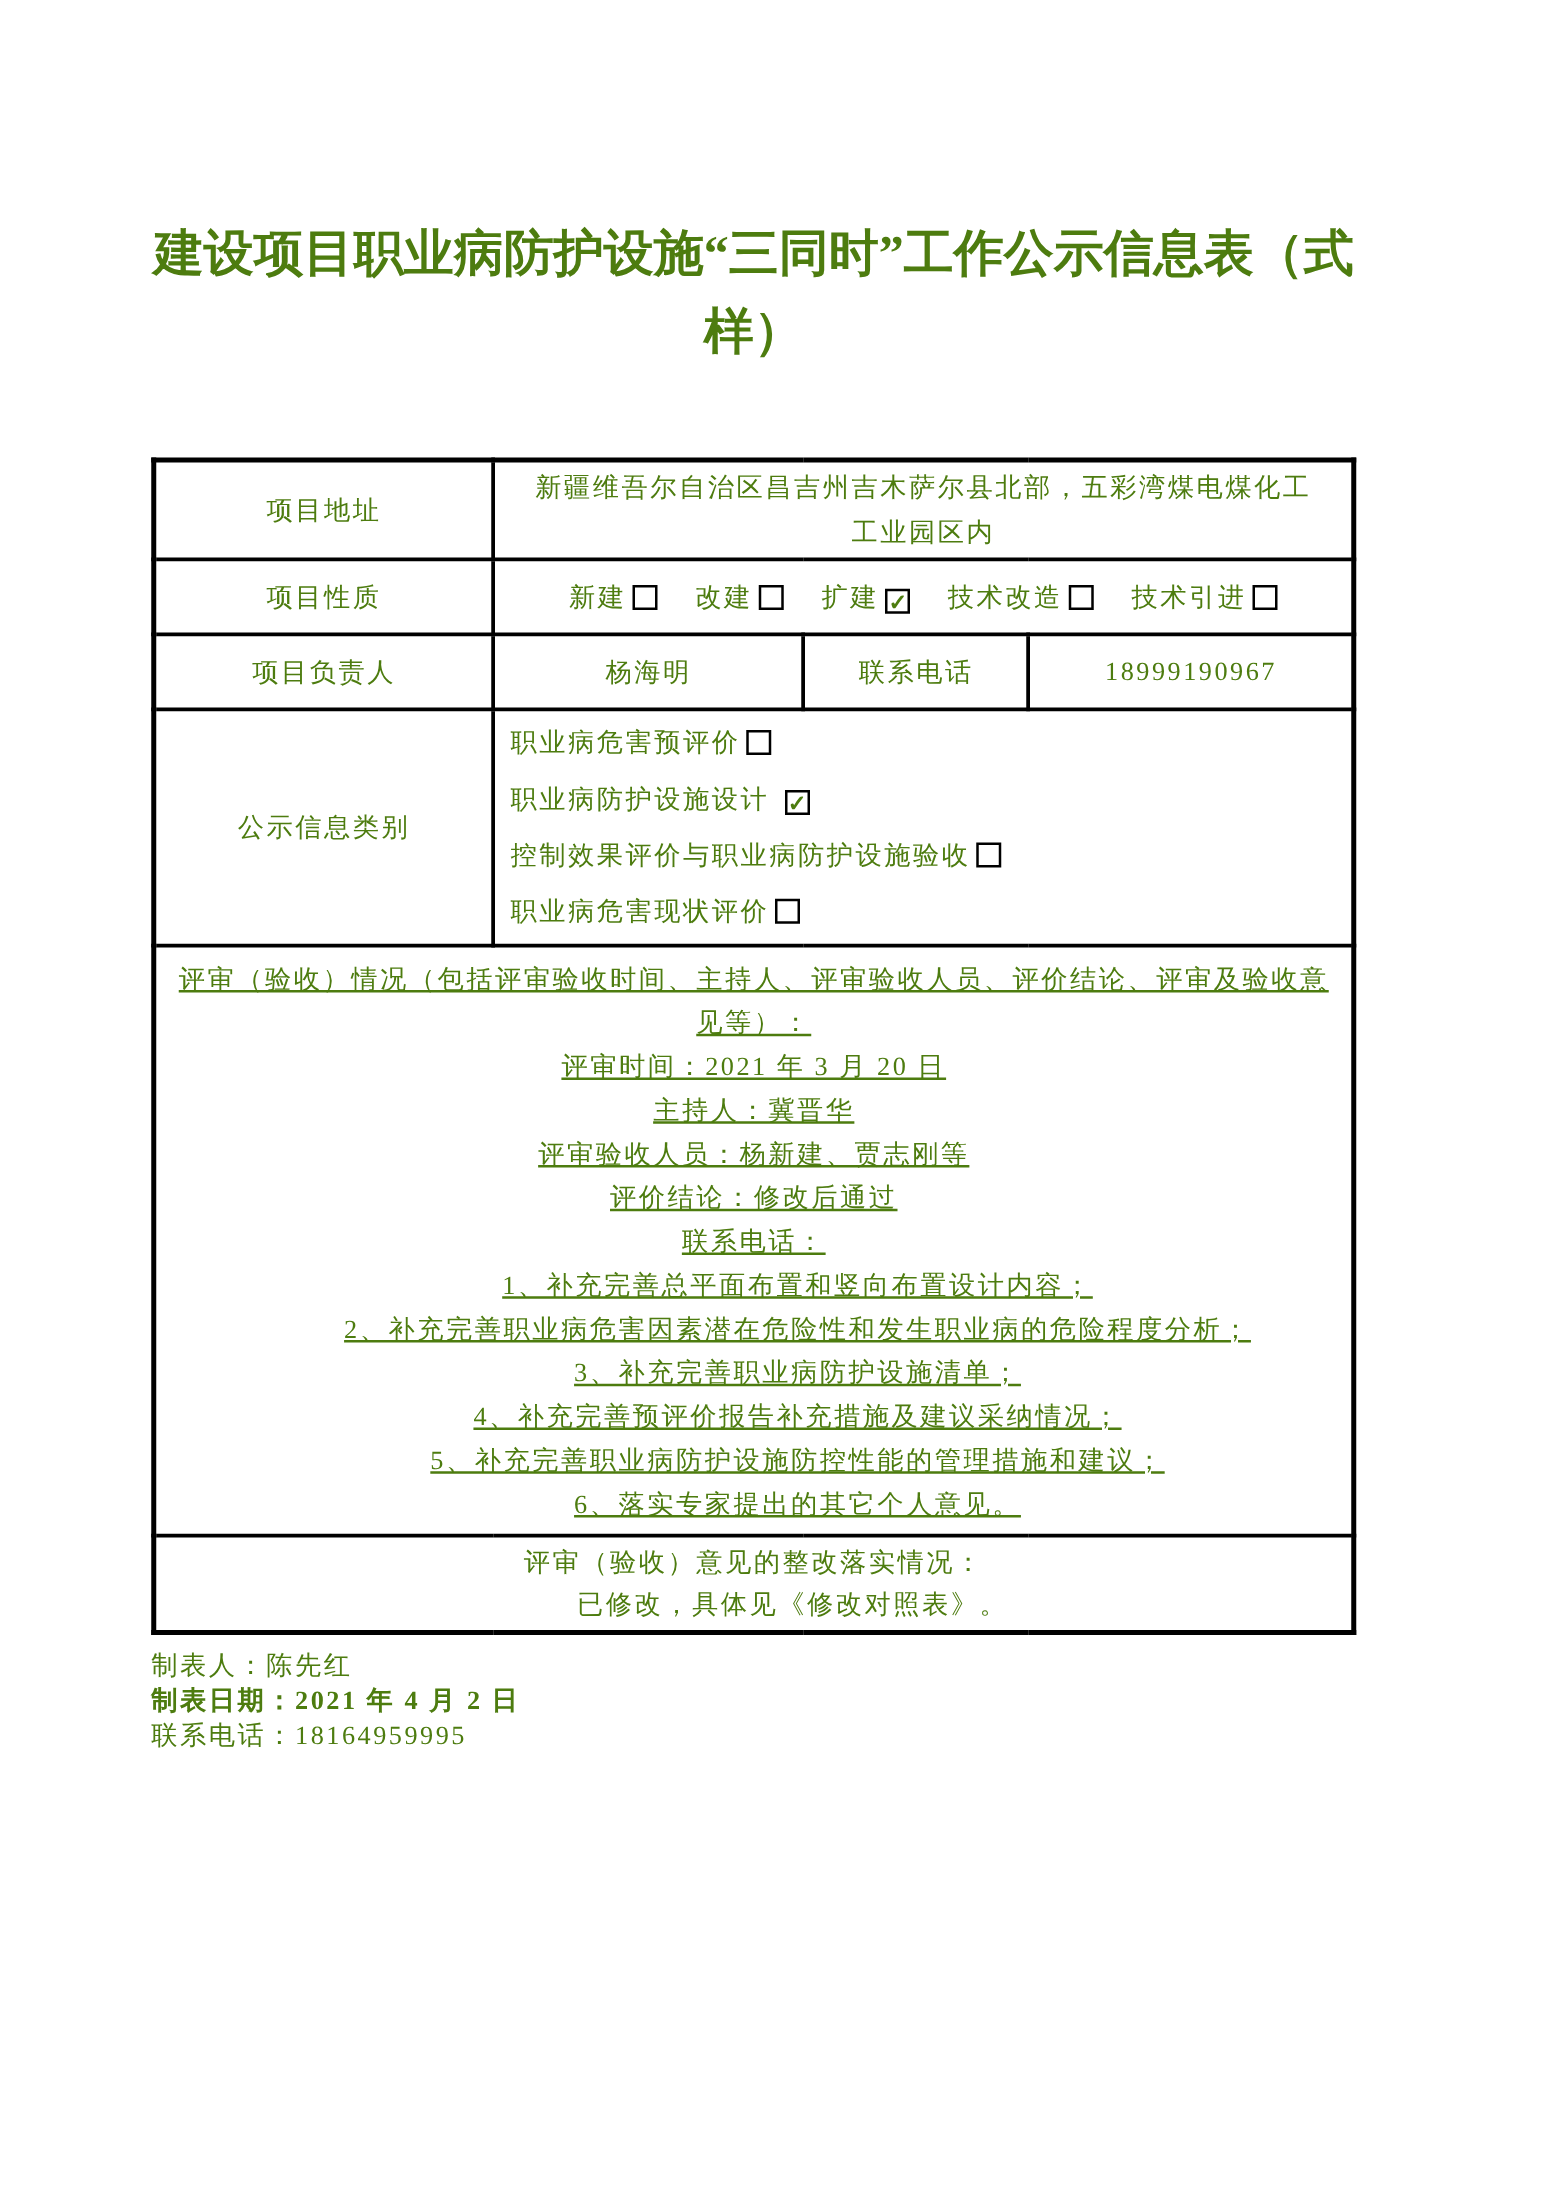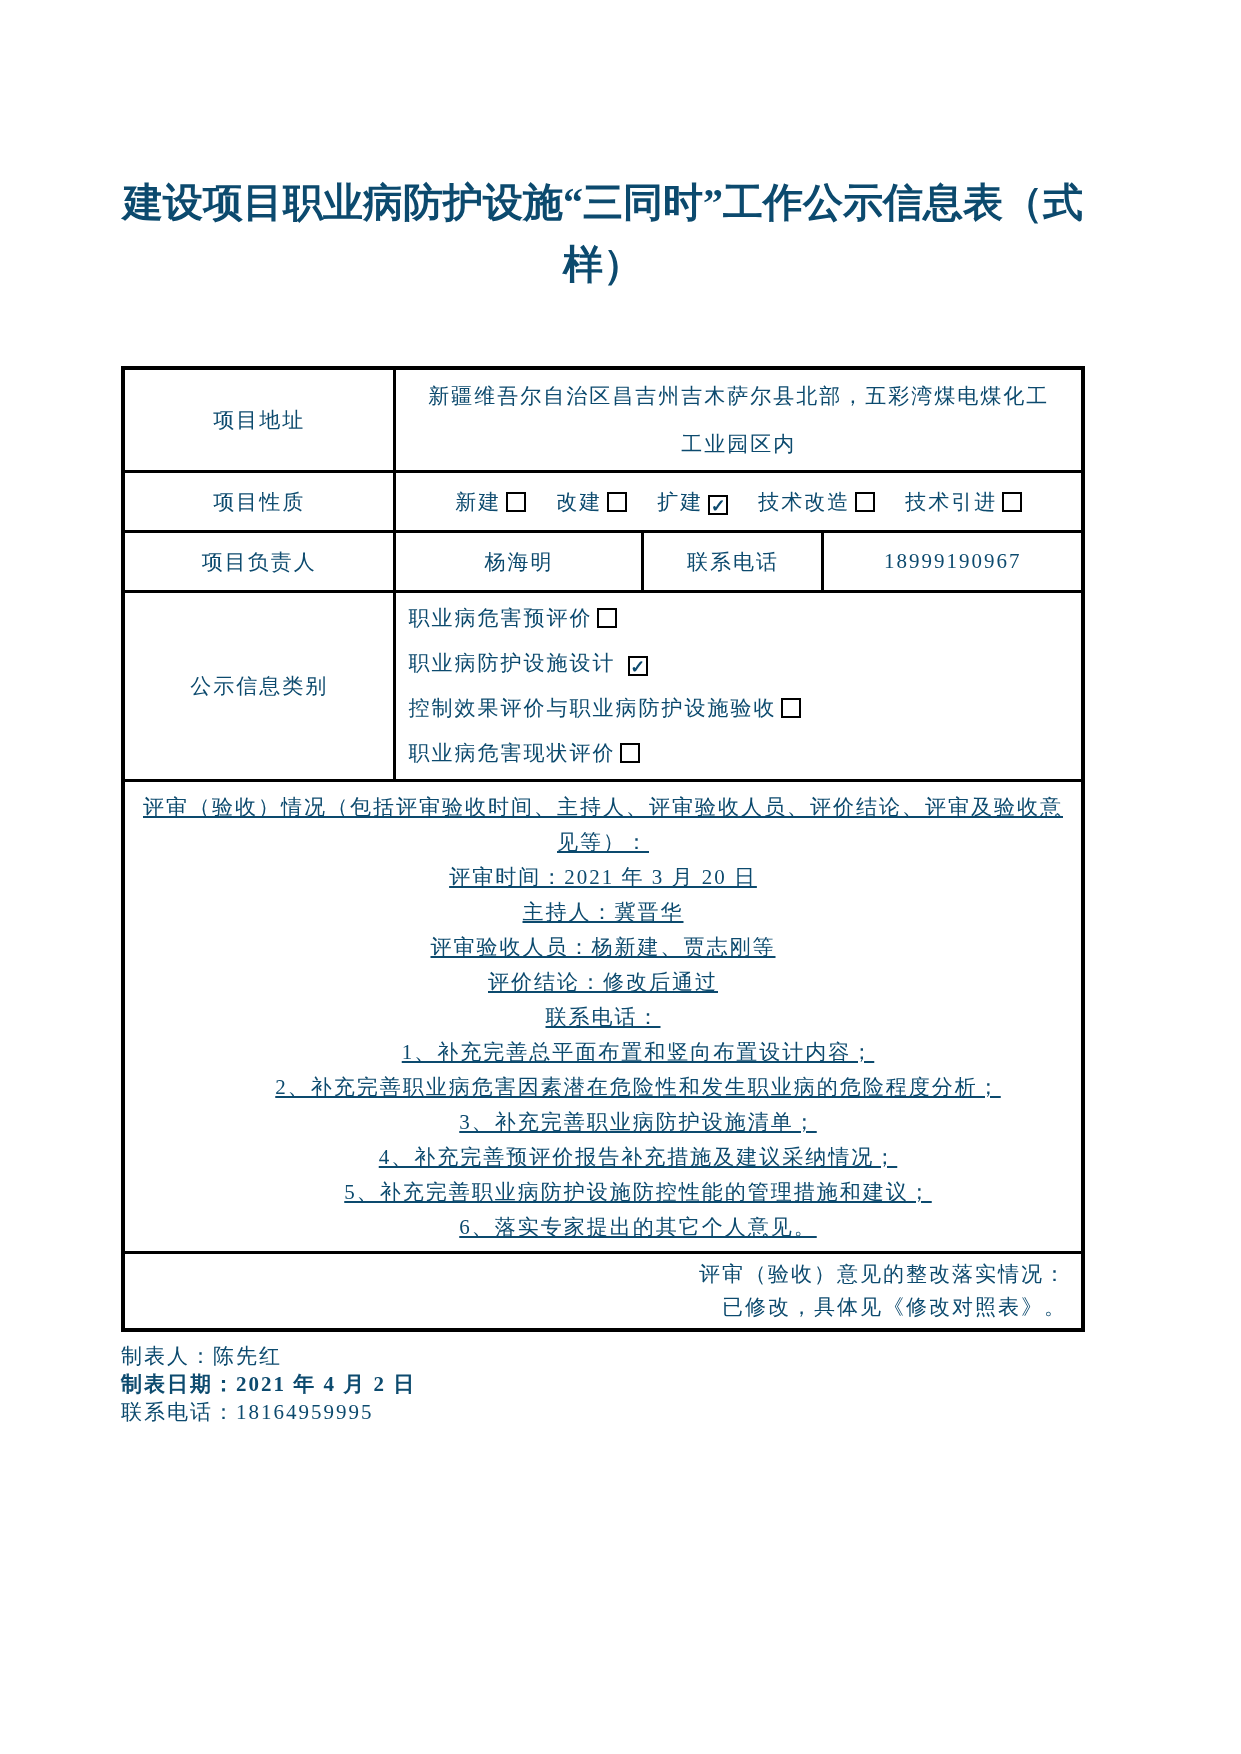--- a/index.html
+++ b/index.html
@@ -2,21 +2,21 @@
 <html><head>
 <meta charset="utf-8">
 <style>
   * { box-sizing: border-box; }
   html, body { margin: 0; padding: 0; background: #ffffff; }
   .page {
     position: relative;
     width: 1206px;
     height: 1754px;
     background: #ffffff;
-    color: #0c4a6e;
+    color: #4d7c0f;
     font-family: "Liberation Serif", "DejaVu Serif", serif;
     overflow: hidden;
   }
   .doc-title {
     margin: 0 auto;
     padding-top: 172px;
     width: 1002px;
     text-align: center;
     font-size: 40px;
     font-weight: bold;
@@ -35,21 +35,21 @@
     font-size: 21px;
     letter-spacing: 2px;
     padding: 2px 8px;
     vertical-align: middle;
   }
   td.c { text-align: center; }
   td.label-cell { text-align: center; }
   .lh49 { line-height: 49px; padding-left: 22px !important; padding-right: 22px !important; }
   .lh58 { line-height: 58px; padding-left: 25px !important; padding-right: 25px !important; }
   .lh52 { line-height: 52px; padding-left: 35px !important; padding-right: 35px !important; }
-  .addr-cell { line-height: 48px; padding-left: 28px !important; padding-right: 28px !important; margin-top: 28px; }
+  .addr-cell { line-height: 36px; padding-left: 28px !important; padding-right: 28px !important; margin-top: 28px; }
   
   .cb {
     display: inline-block;
     width: 20px; height: 20px;
     border: 2px solid #000;
     margin-left: 5px;
     vertical-align: -3px;
     line-height: 19px;
     text-align: center;
     font-size: 18px;
@@ -64,21 +64,21 @@
     vertical-align: top !important;
     text-align: center;
     padding: 8px 14px 6px 14px !important;
     letter-spacing: 3.5px;
     text-decoration: underline;
   }
   .review-cell .line { line-height: 35px; }
   .review-cell .line.indent { padding-left: 70px; }
   .rect-cell {
     vertical-align: middle !important;
-    text-align: right;
+    text-align: center;
     padding: 4px 14px !important;
   }
   .rect-cell .line { line-height: 33px; }
   .rect-cell .line.indent { padding-left: 62px; }
   .footer-line {
     width: 964px;
     margin: 10px auto 0 auto;
     font-size: 21px;
     letter-spacing: 2px;
     display: flex;

